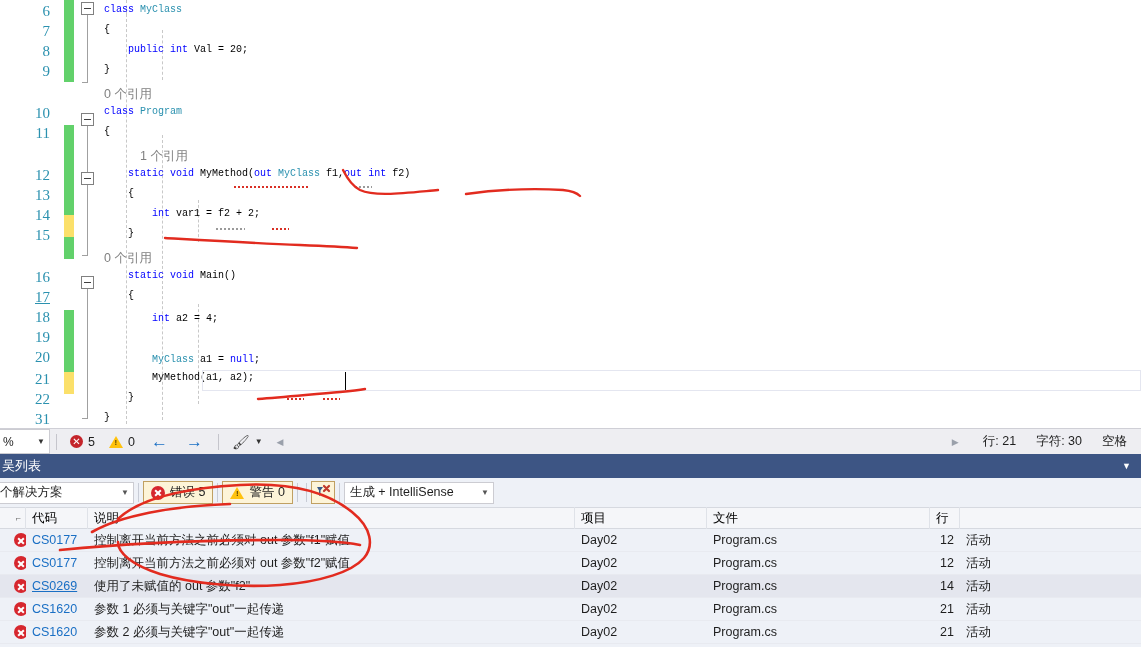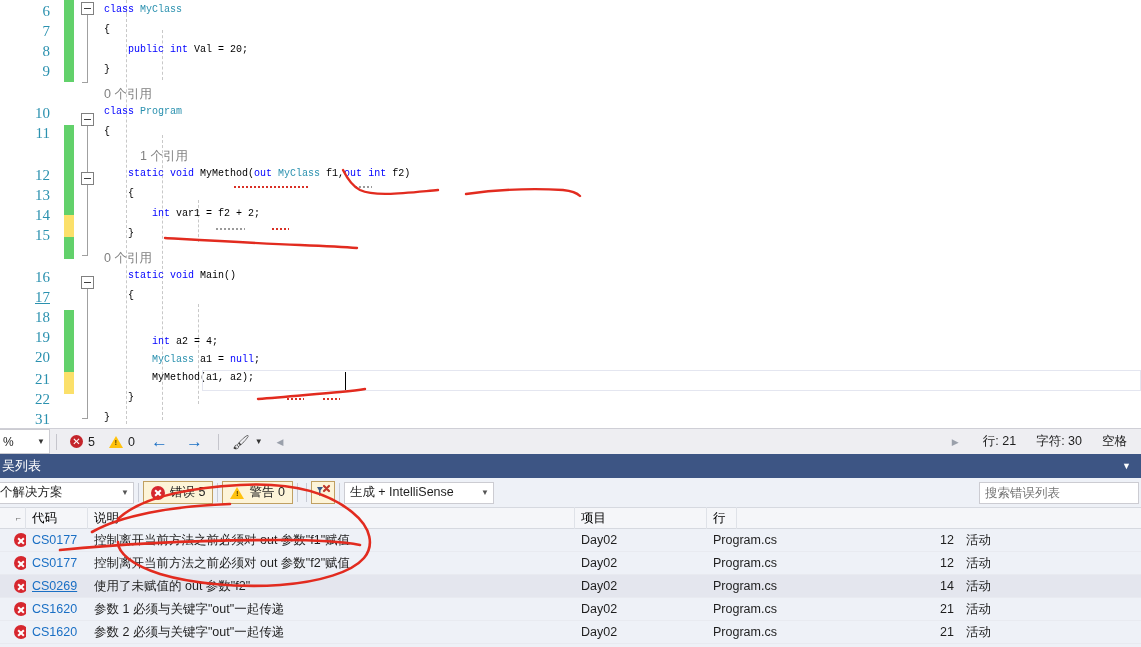--- a/index.html
+++ b/index.html
@@ -260,21 +260,21 @@
           <div class="cl" style="top: 60px;"><span>}</span></div>
           <div class="cl" style="top: 102px;"><span class="kw">class </span><span class="ty">Program</span></div>
           <div class="cl" style="top: 122px;"><span>{</span></div>
           <div class="cl" style="top: 164px;"><span>    </span><span class="kw">static </span><span class="kw">void </span><span>MyMethod(</span><span class="kw">out </span><span class="ty">MyClass</span><span> f1,</span><span class="kw">out </span><span class="kw">int</span><span> f2)</span></div>
           <div class="cl" style="top: 184px;"><span>    {</span></div>
           <div class="cl" style="top: 204px;"><span>        </span><span class="kw">int </span><span>var1 = f2 + 2;</span></div>
           <div class="cl" style="top: 224px;"><span>    }</span></div>
           <div class="cl" style="top: 266px;"><span>    </span><span class="kw">static </span><span class="kw">void </span><span>Main()</span></div>
           <div class="cl" style="top: 286px;"><span>    {</span></div>
           <div class="cl" style="top: 306px;"><span></span></div>
-          <div class="cl" style="top: 332px;"><span>        </span><span class="kw">int </span><span>a2 = 4;</span></div>
+          <div class="cl" style="top: 309px;"><span>        </span><span class="kw">int </span><span>a2 = 4;</span></div>
           <div class="cl" style="top: 350px; text-align: center;"><span>        </span><span class="ty">MyClass</span><span> a1 = </span><span class="kw">null</span><span>;</span></div>
           <div class="cl" style="top: 368px;"><span>        MyMethod(a1, a2);</span></div>
           <div class="cl" style="top: 388px;"><span>    }</span></div>
           <div class="cl" style="top: 408px;"><span>}</span></div>
         </div>
       <div id="codelens-host">
           <div class="ref" style="left: 0px; top: 86px;">0 个引用</div>
           <div class="ref" style="left: 36px; top: 148px;">1 个引用</div>
           <div class="ref" style="left: 0px; top: 250px;">0 个引用</div>
         </div>
@@ -358,31 +358,29 @@
         <svg width="22" height="21" viewBox="0 0 22 21">
           <path d="M5 5 L11 5 L8.5 8.5 L8.5 13 L7 14 L7 8.5 Z" fill="#3a5a8a"></path>
           <path d="M12 4 L17 9 M17 4 L12 9" stroke="#c0392b" stroke-width="2.2" stroke-linecap="round"></path>
         </svg>
       </div>
       <div class="tb-sep"></div>
       <div class="combo" style="width:150px;">
         <span>生成 + IntelliSense</span>
         <span class="cc">▼</span>
       </div>
-      <div style="margin-left:auto; display:flex; align-items:center;">
-        <input class="combo" style="width: 160px; margin-right: 2px; color: rgb(109, 109, 109);" placeholder="搜索错误列表">
-      </div>
     </div>
 
     <div class="tbl">
       <div class="thead" id="thead">
           <div class="th" style="width: 26px; text-align: right; padding-right: 4px; color: rgb(107, 107, 107); font-size: 9px;">⌐</div>
           <div class="th" style="width: 62px;">代码</div>
           <div class="th" style="width: 487px;">说明</div>
           <div class="th" style="width: 132px;">项目</div>
+          <div class="th" style="width: 223px;">文件</div>
           <div class="th" style="width: 30px;">行</div>
         </div>
       <div id="tbody">
           <div class="trow">
             <div class="td" style="width: 26px;"><span class="err-x" style="display: inline-block; vertical-align: middle;"></span></div>
             <div class="td code" style="width: 62px;">CS0177</div>
             <div class="td" style="width: 487px;">控制离开当前方法之前必须对 out 参数"f1"赋值</div>
             <div class="td" style="width: 132px;">Day02</div>
             <div class="td" style="width: 223px;">Program.cs</div>
             <div class="td" style="width: 30px; text-align: right; padding-right: 6px;">12</div>

